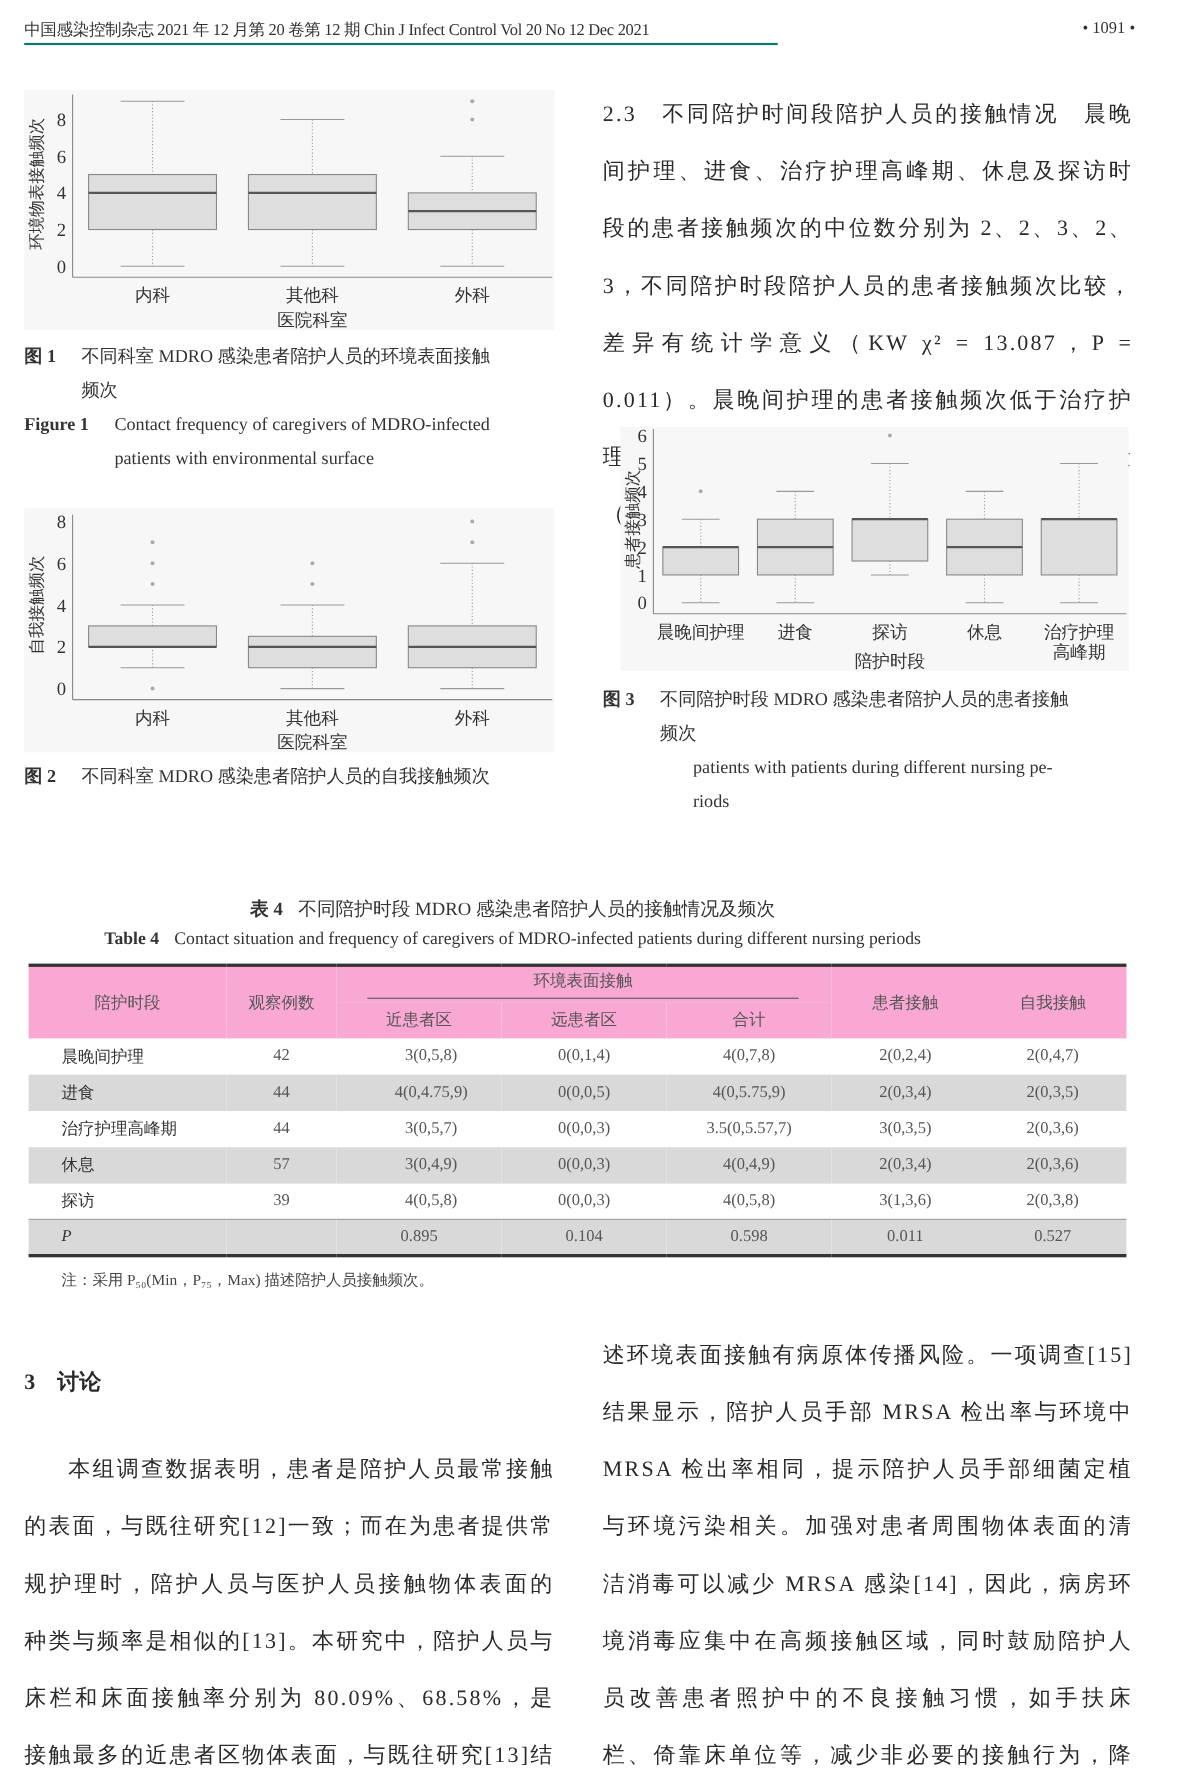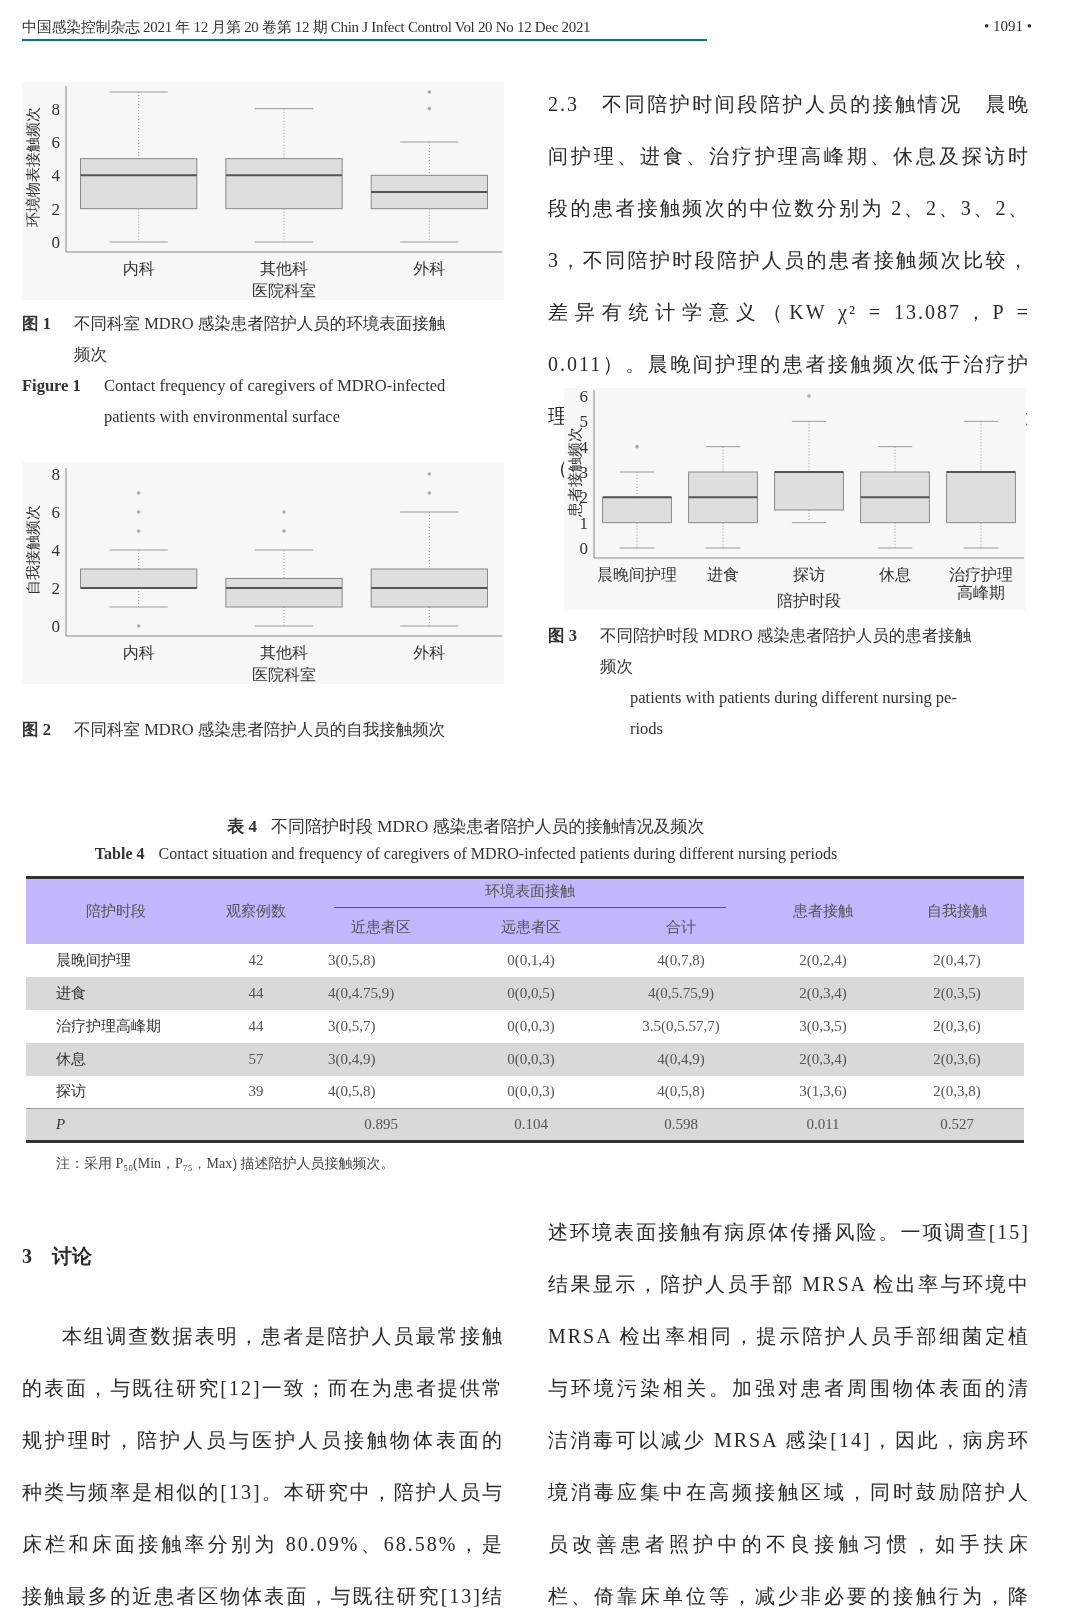--- a/index.html
+++ b/index.html
@@ -23,24 +23,24 @@
   .body-text p { margin: 0; }
   .body-text .ind { text-indent: 40px; }
 
   .tbl-title { position: absolute; left: 0; width: 932px; text-align: center; font-family: "Liberation Serif", serif; color: #333; }
   .tbl-title.zh { top: 815px; font-size: 17px; }
   .tbl-title.en { top: 845px; font-size: 16px; }
   .tbl-title b { font-weight: bold; margin-right: 14px; }
 
   table.data { position: absolute; left: 26px; top: 876px; width: 998px; border-collapse: collapse; font-family: "Liberation Serif", serif; font-size: 15px; color: #555; }
   table.data thead tr.h1 th { border-top: 3px solid #333; }
-  table.data th { background: #c4b5fd; font-weight: normal; color: #555; height: 33px; }
+  table.data th { background: #f9a8d4; font-weight: normal; color: #555; height: 33px; }
   table.data td { height: 33px; text-align: center; }
   table.data td:first-child { text-align: left; padding-left: 30px; color: #333; }
-  table.data td.left { text-align: left; padding-left: 22px; }
+  table.data td.left { text-align: center; padding-left: 22px; }
   table.data tbody tr.shade td { background: #d9d9d9; }
   table.data tbody tr.prow td { background: #d9d9d9; border-top: 1px solid #999; border-bottom: 3px solid #333; }
   .subline { border-bottom: 1px solid #555; }
   .tnote { position: absolute; left: 56px; top: 1155px; font-size: 14px; color: #444; font-family: "Liberation Serif", serif; }
 
   .section-h { position: absolute; left: 22px; top: 1243px; font-size: 20px; font-weight: bold; font-family: "Liberation Serif", serif; }
   .section-h span.num { margin-right: 20px; }
 </style>
 </head>
 <body>
@@ -128,21 +128,21 @@
       <line x1="378.2666666666667" y1="50" x2="436.40000000000003" y2="50" stroke="#999"></line>
       <line x1="378.2666666666667" y1="164" x2="436.40000000000003" y2="164" stroke="#999"></line>
       <rect x="349.20000000000005" y="107" width="116.26666666666668" height="38" fill="#dedede" stroke="#888"></rect>
       <line x1="349.20000000000005" y1="126" x2="465.4666666666667" y2="126" stroke="#555" stroke-width="2"></line>
       <circle cx="407.33333333333337" cy="31" r="1.8" fill="#aaa"></circle>
       <circle cx="407.33333333333337" cy="12" r="1.8" fill="#aaa"></circle>
       <text x="407.33333333333337" y="196" text-anchor="middle" font-size="16" fill="#333" font-family="Liberation Serif, serif">外科</text>
       <text x="262" y="218" text-anchor="middle" font-size="16" fill="#333" font-family="Liberation Serif, serif">医院科室</text>
     </svg>
 </div>
-<div class="caption" style="left:22px; top:690px; width:490px;margin-top:24px;">
+<div class="caption" style="left:22px; top:690px; width:490px;">
   <div><span class="lbl">图 2</span><span>不同科室 MDRO 感染患者陪护人员的自我接触频次</span></div>
 </div>
 
 <div class="body-text" style="left:548px; top:78px; width:482px;">
   <p><b style="font-weight:normal">2.3　不同陪护时间段陪护人员的接触情况</b>　<span>晨晚间护理、进食、治疗护理高峰期、休息及探访时段的患者接触频次的中位数分别为 2、2、3、2、3，不同陪护时段陪护人员的患者接触频次比较，差异有统计学意义（KW χ² = 13.087，P = 0.011）。晨晚间护理的患者接触频次低于治疗护理高峰期（Z = −2.995，P = 0.027）和探访时段（Z = −3.106，P = 0.019）。见图 3、表 4。</span></p>
 </div>
 
 <div class="fig" style="left:564px; top:388px; width:462px; height:222px;">
   <svg id="chart2" width="462" height="222">
       <line x1="30" y1="2" x2="30" y2="170" stroke="#888" stroke-width="1"></line>

